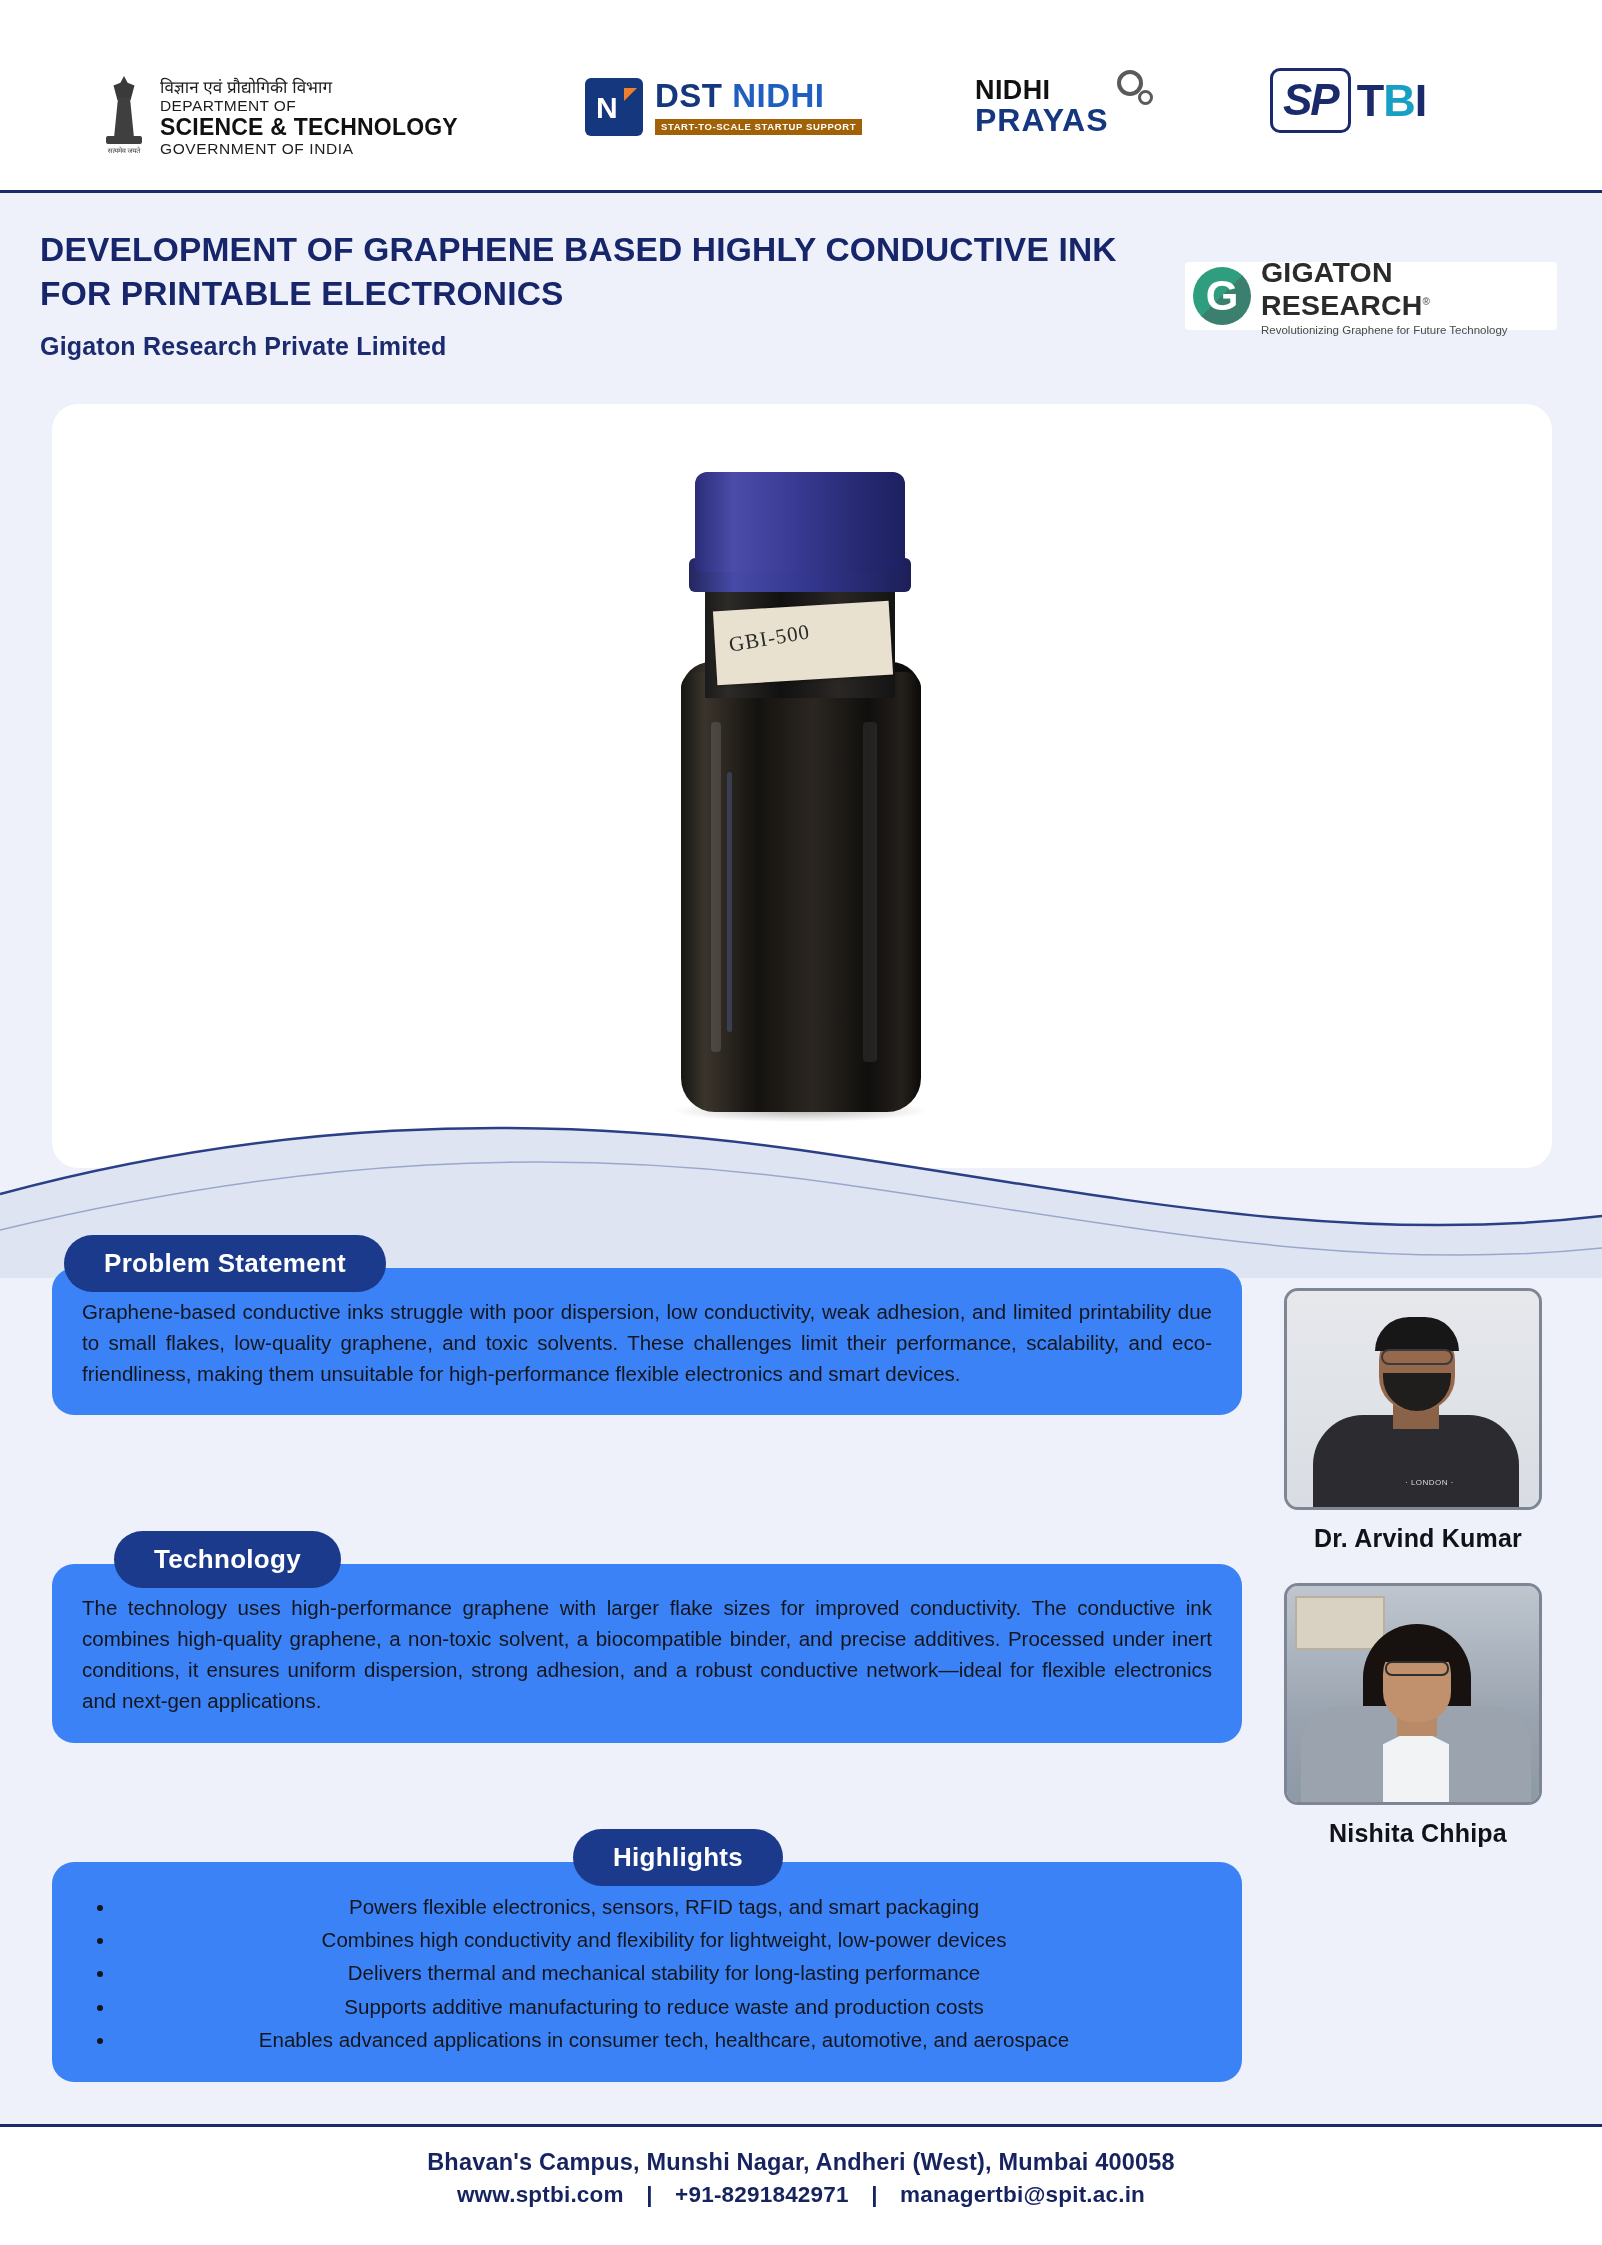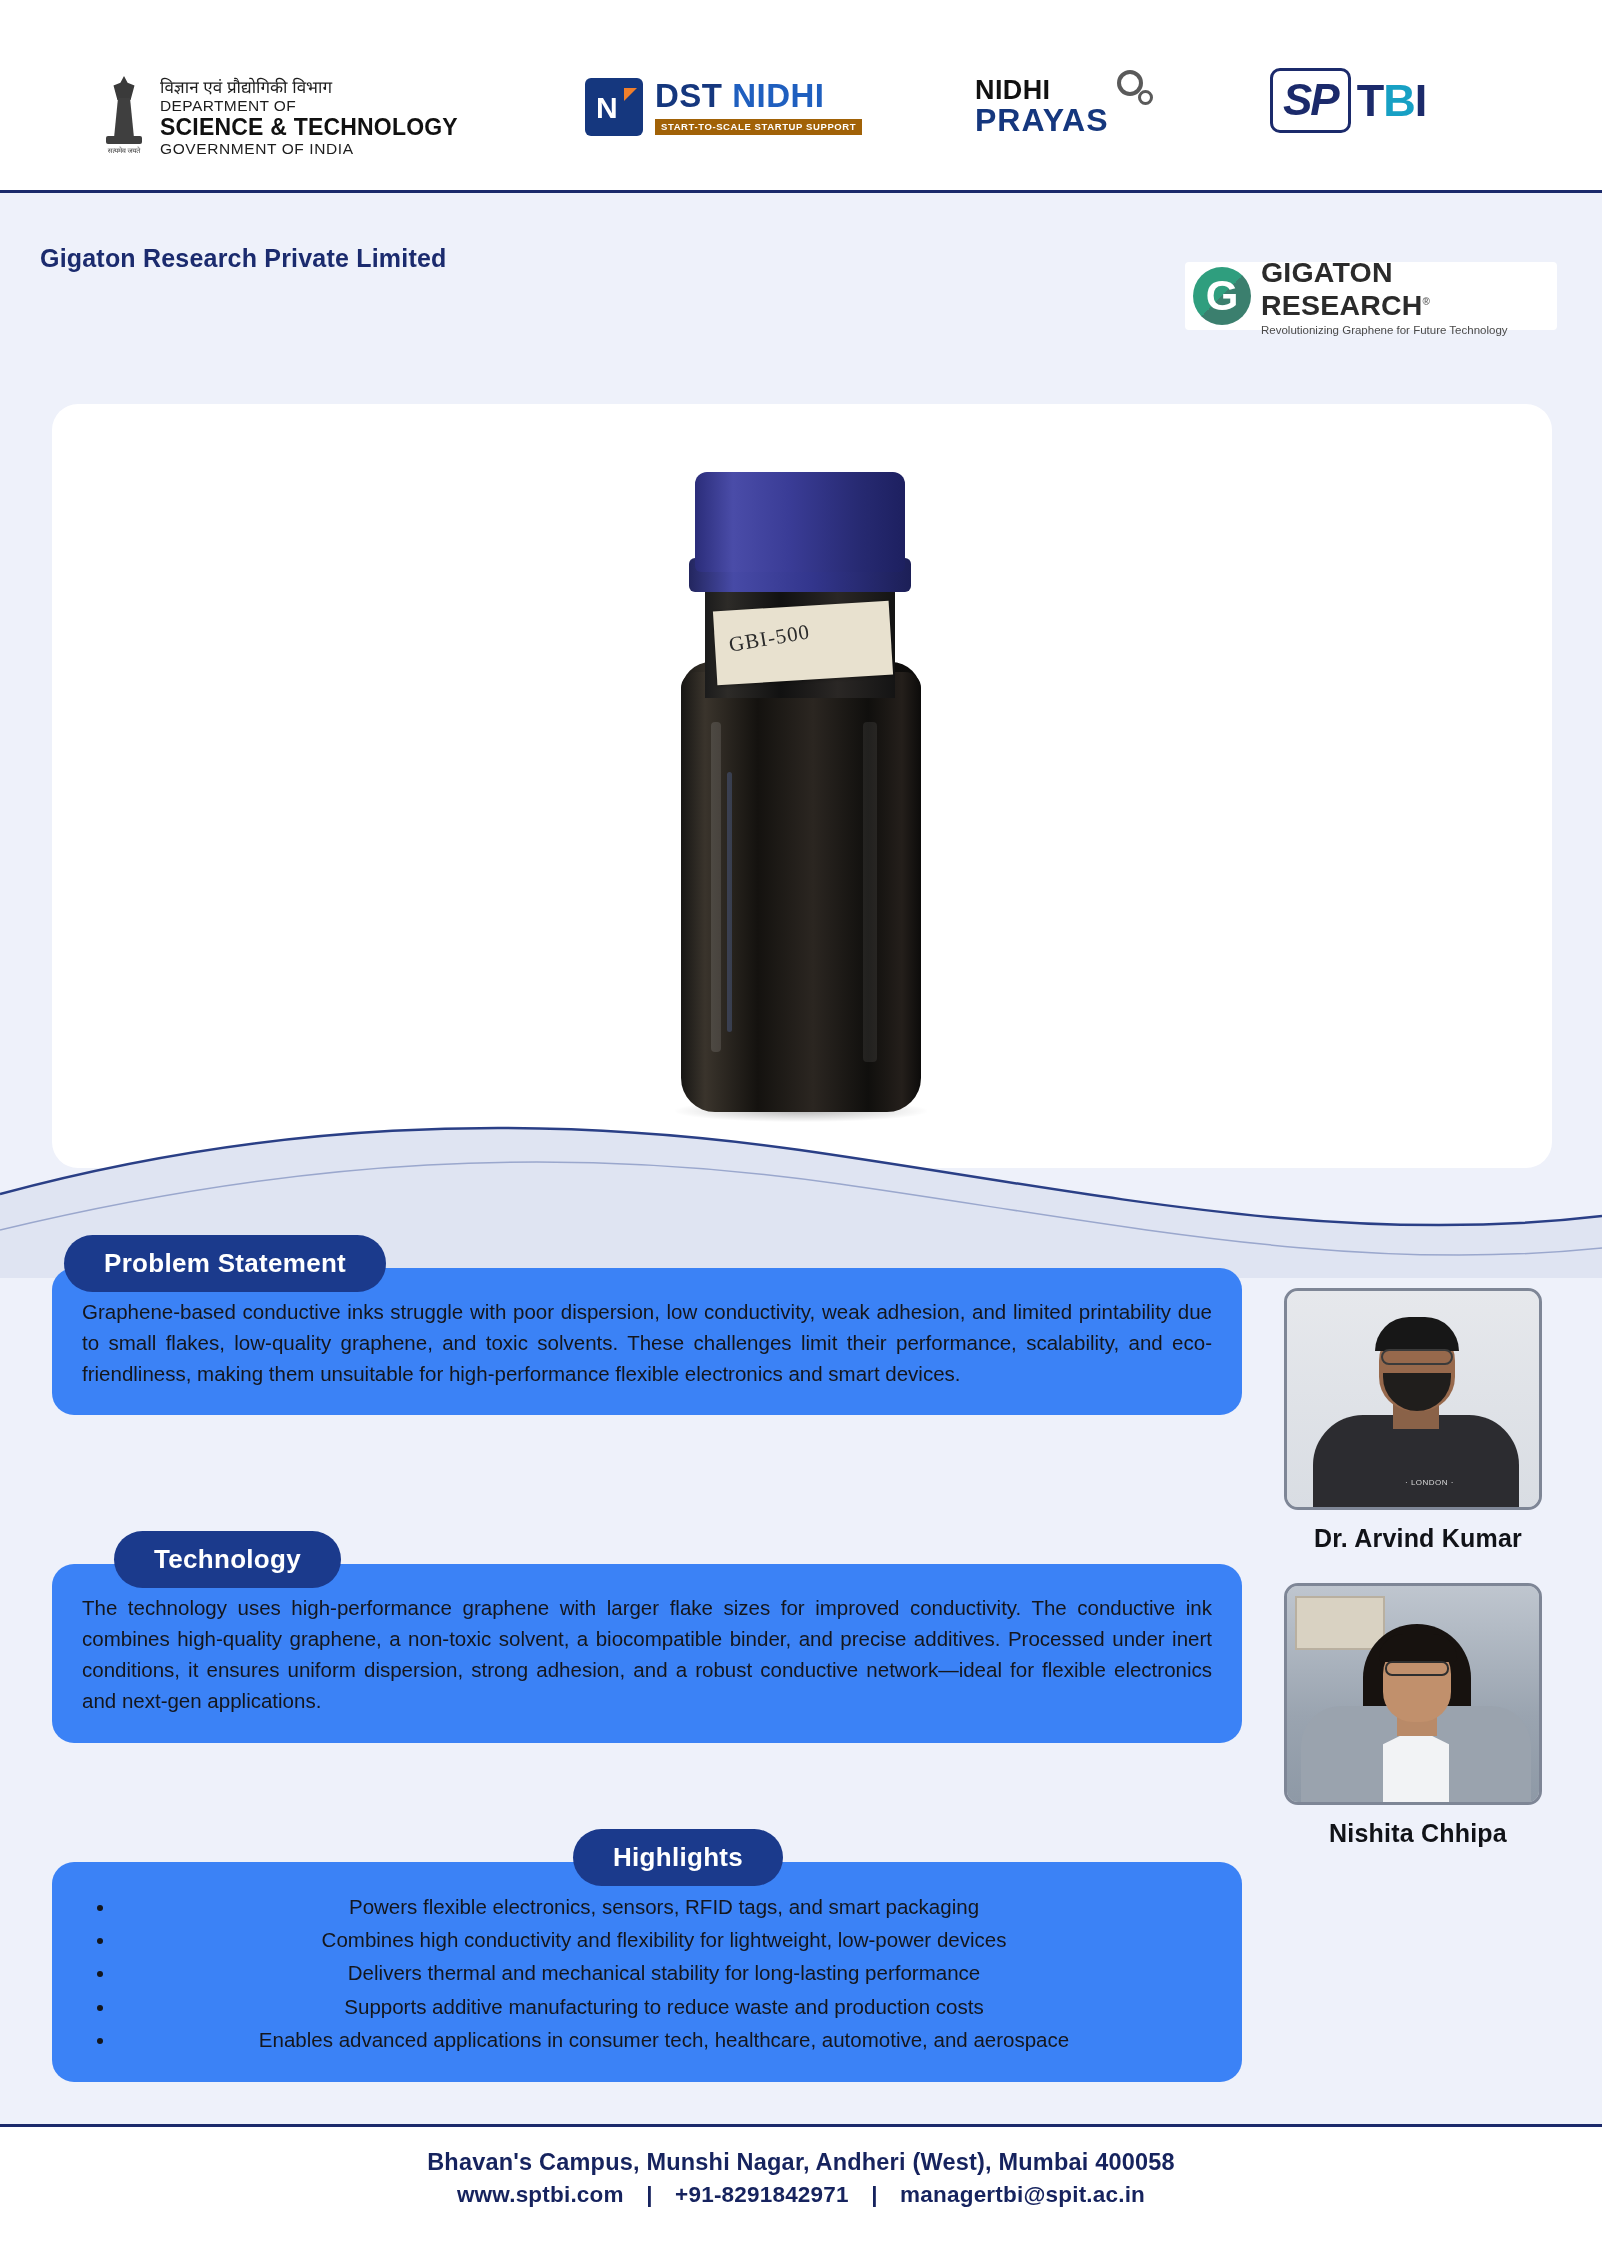--- a/index.html
+++ b/index.html
@@ -485,20 +485,21 @@
         <span class="sptbi-sp">SP</span>
       </div>
       <div class="sptbi-tbi">
         <span class="dark">T</span><span>B</span><span class="dark">I</span>
       </div>
     </div>
   </div>
   <div class="logobar-rule"></div>
 
   <div class="titlewrap">
+    <div class="proj-title">DEVELOPMENT OF GRAPHENE BASED HIGHLY CONDUCTIVE INK FOR PRINTABLE ELECTRONICS</div>
     <div class="company">Gigaton Research Private Limited</div>
   </div>
 
   <div class="gigaton">
     <div class="gig-mark"></div>
     <div>
       <div class="gig-name">
         <span>GIGATON RESEARCH</span><span class="gig-r">®</span>
       </div>
       <div class="gig-tag">Revolutionizing Graphene for Future Technology</div>

